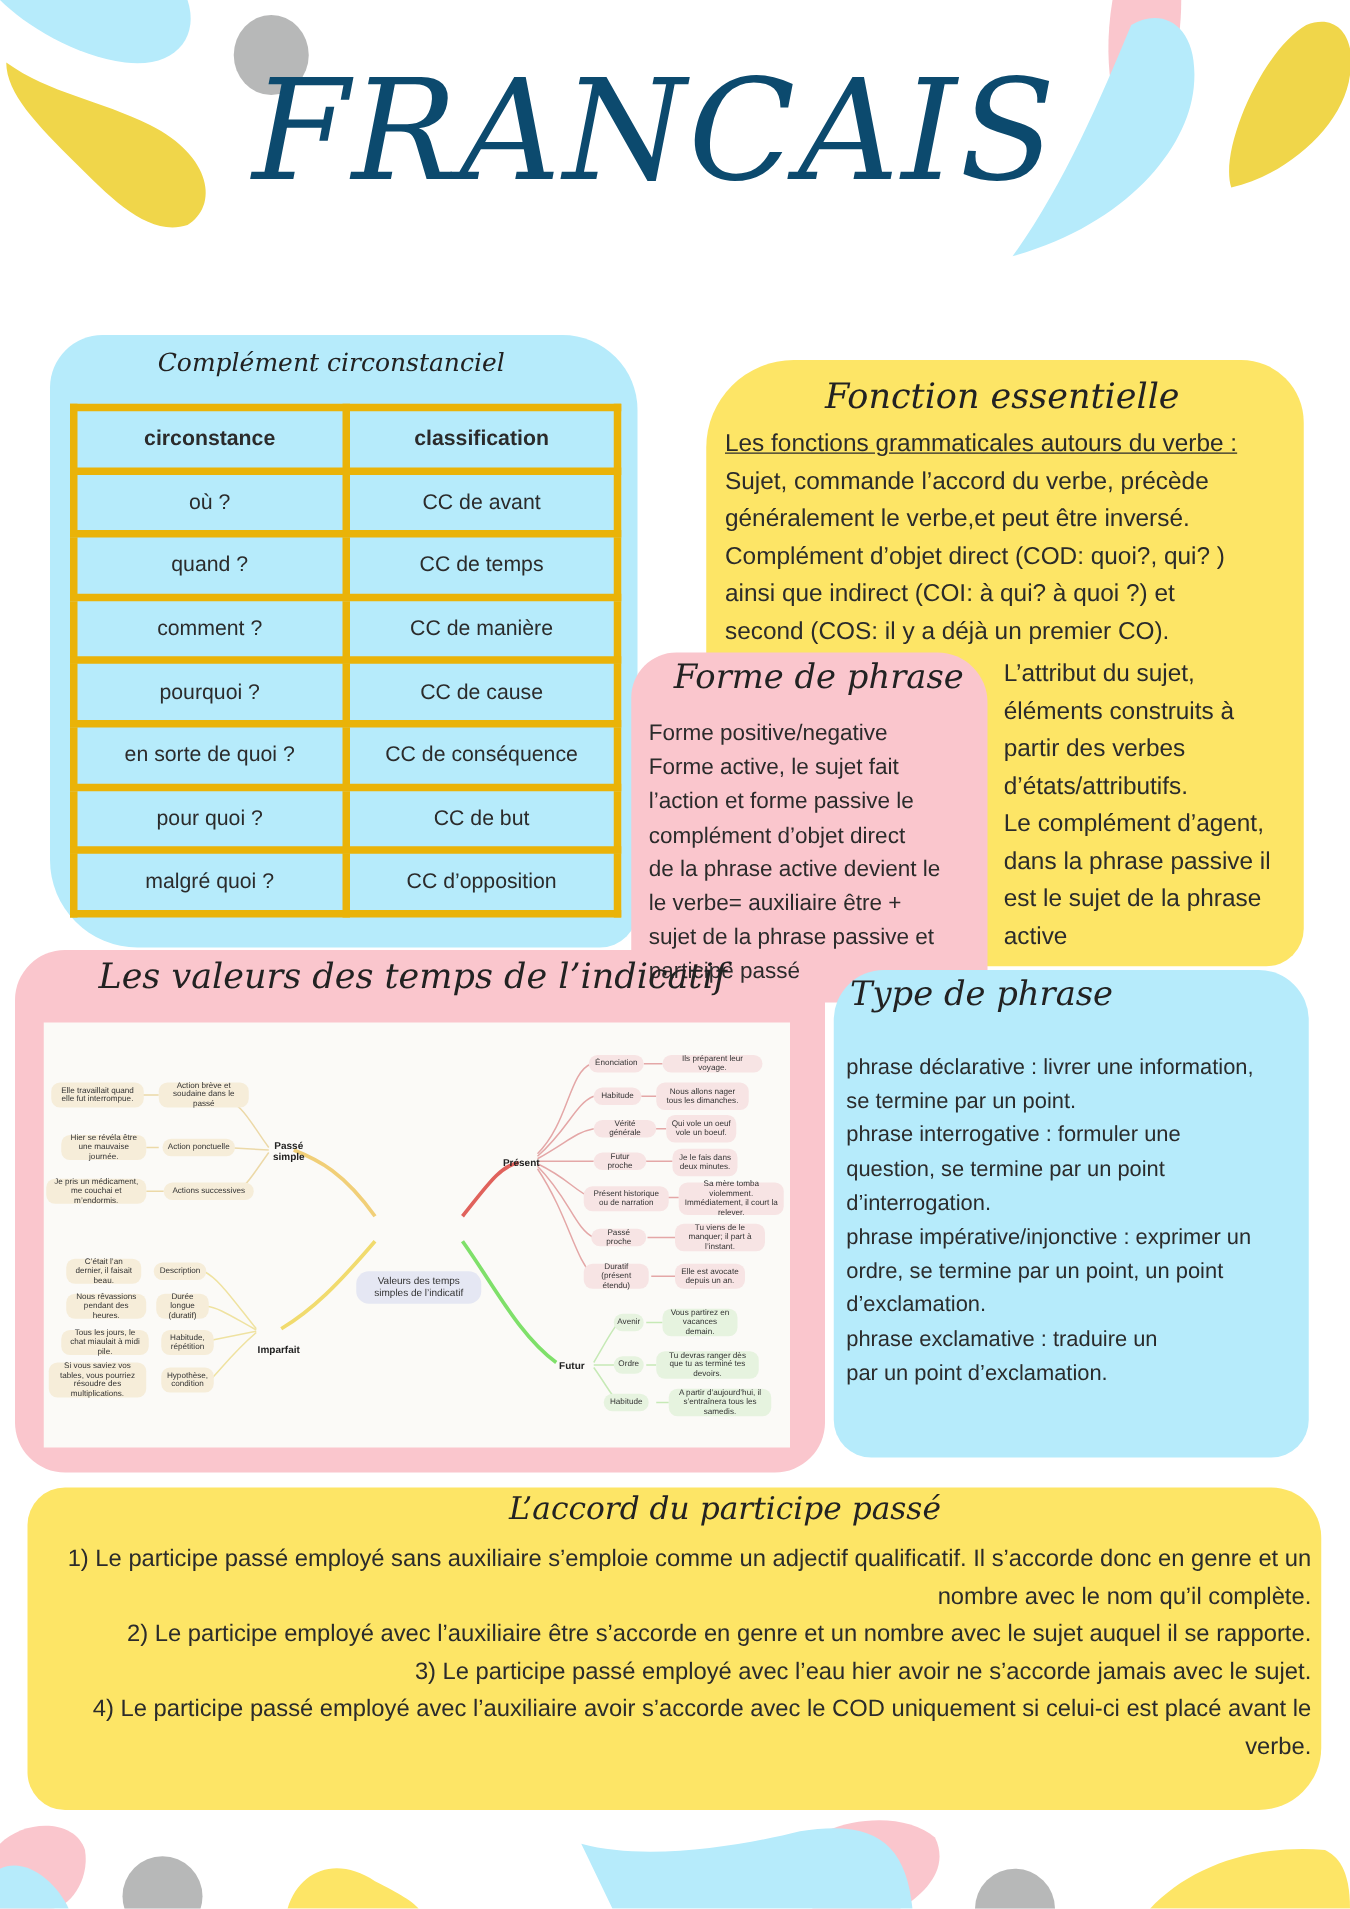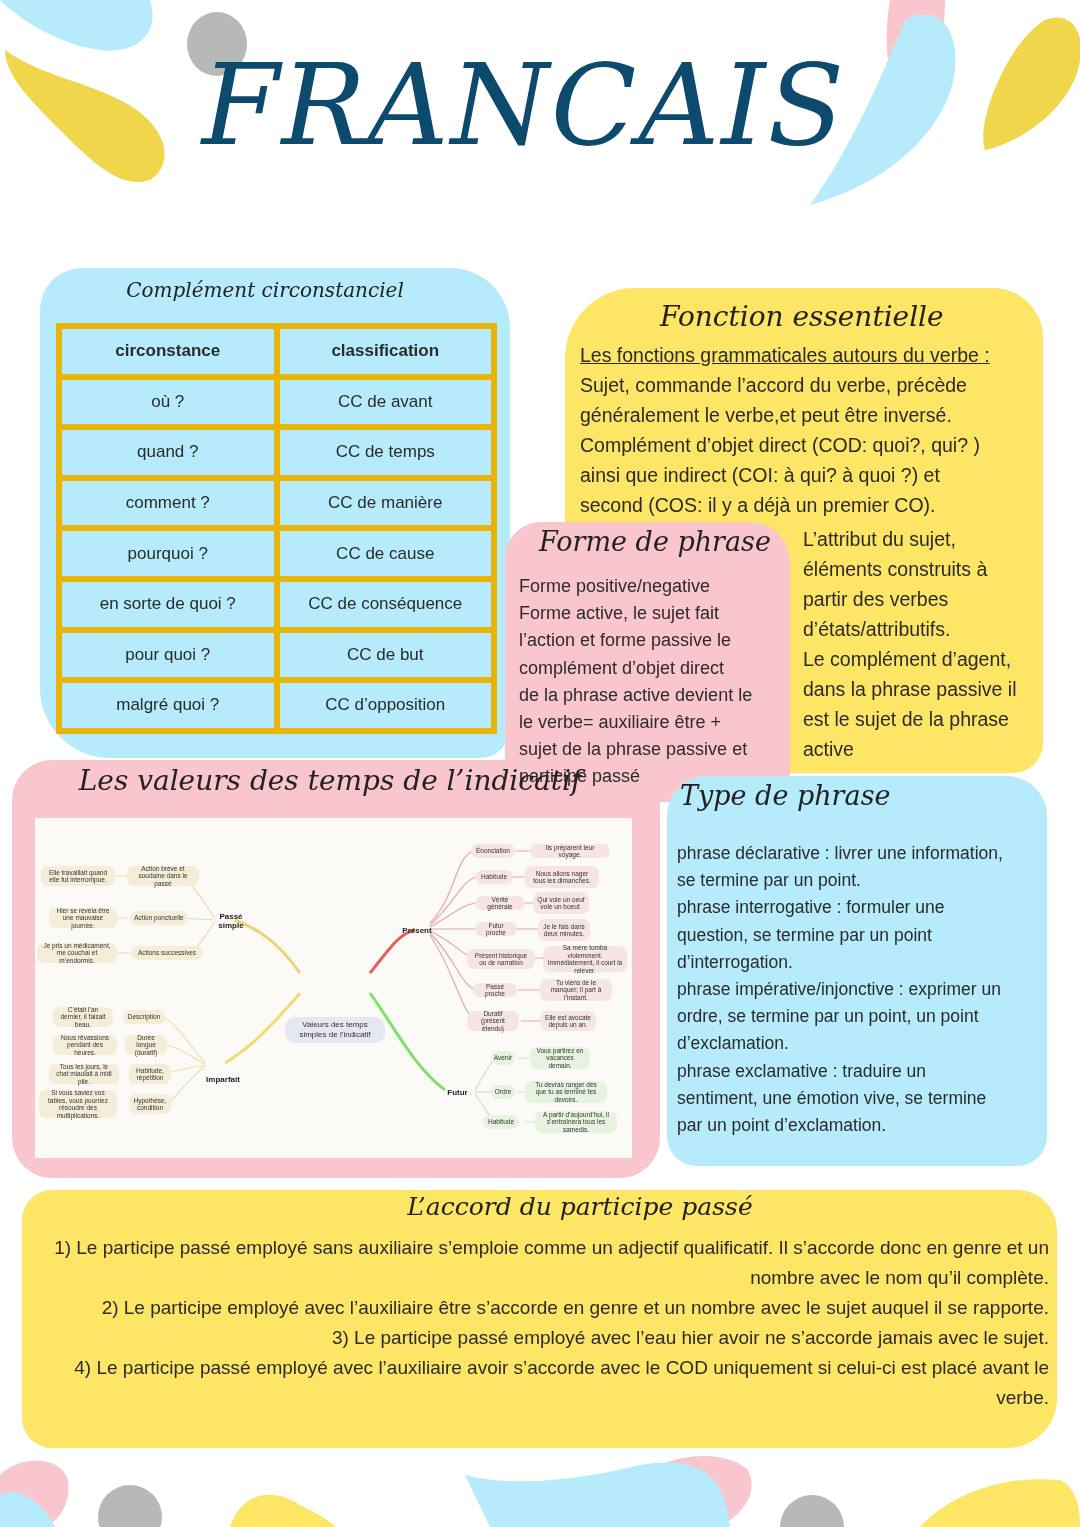--- a/index.html
+++ b/index.html
@@ -237,21 +237,20 @@
 <div id="tp-body">
   <div>phrase déclarative : livrer une information,</div>
   <div>se termine par un point.</div>
   <div>phrase interrogative : formuler une</div>
   <div>question, se termine par un point</div>
   <div>d’interrogation.</div>
   <div>phrase impérative/injonctive : exprimer un</div>
   <div>ordre, se termine par un point, un point</div>
   <div>d’exclamation.</div>
   <div>phrase exclamative : traduire un</div>
-  <div>sentiment, une émotion vive, se termine</div>
   <div>par un point d’exclamation.</div>
 </div>
 
 <div class="panel panel-yellow" id="ap-panel"></div>
 <div id="ap-title" class="script">L’accord du participe passé</div>
 <div id="ap-body">
   <p> 1) Le participe passé employé sans auxiliaire s’emploie comme un adjectif qualificatif. Il s’accorde donc en genre et un nombre avec le nom qu’il complète.</p>
   <p>2) Le participe employé avec l’auxiliaire être s’accorde en genre et un nombre avec le sujet auquel il se rapporte.</p>
   <p>3) Le participe passé employé avec l’eau hier avoir ne s’accorde jamais avec le sujet.</p>
   <p>4) Le participe passé employé avec l’auxiliaire avoir s’accorde avec le COD uniquement si celui-ci est placé avant le verbe.</p>

